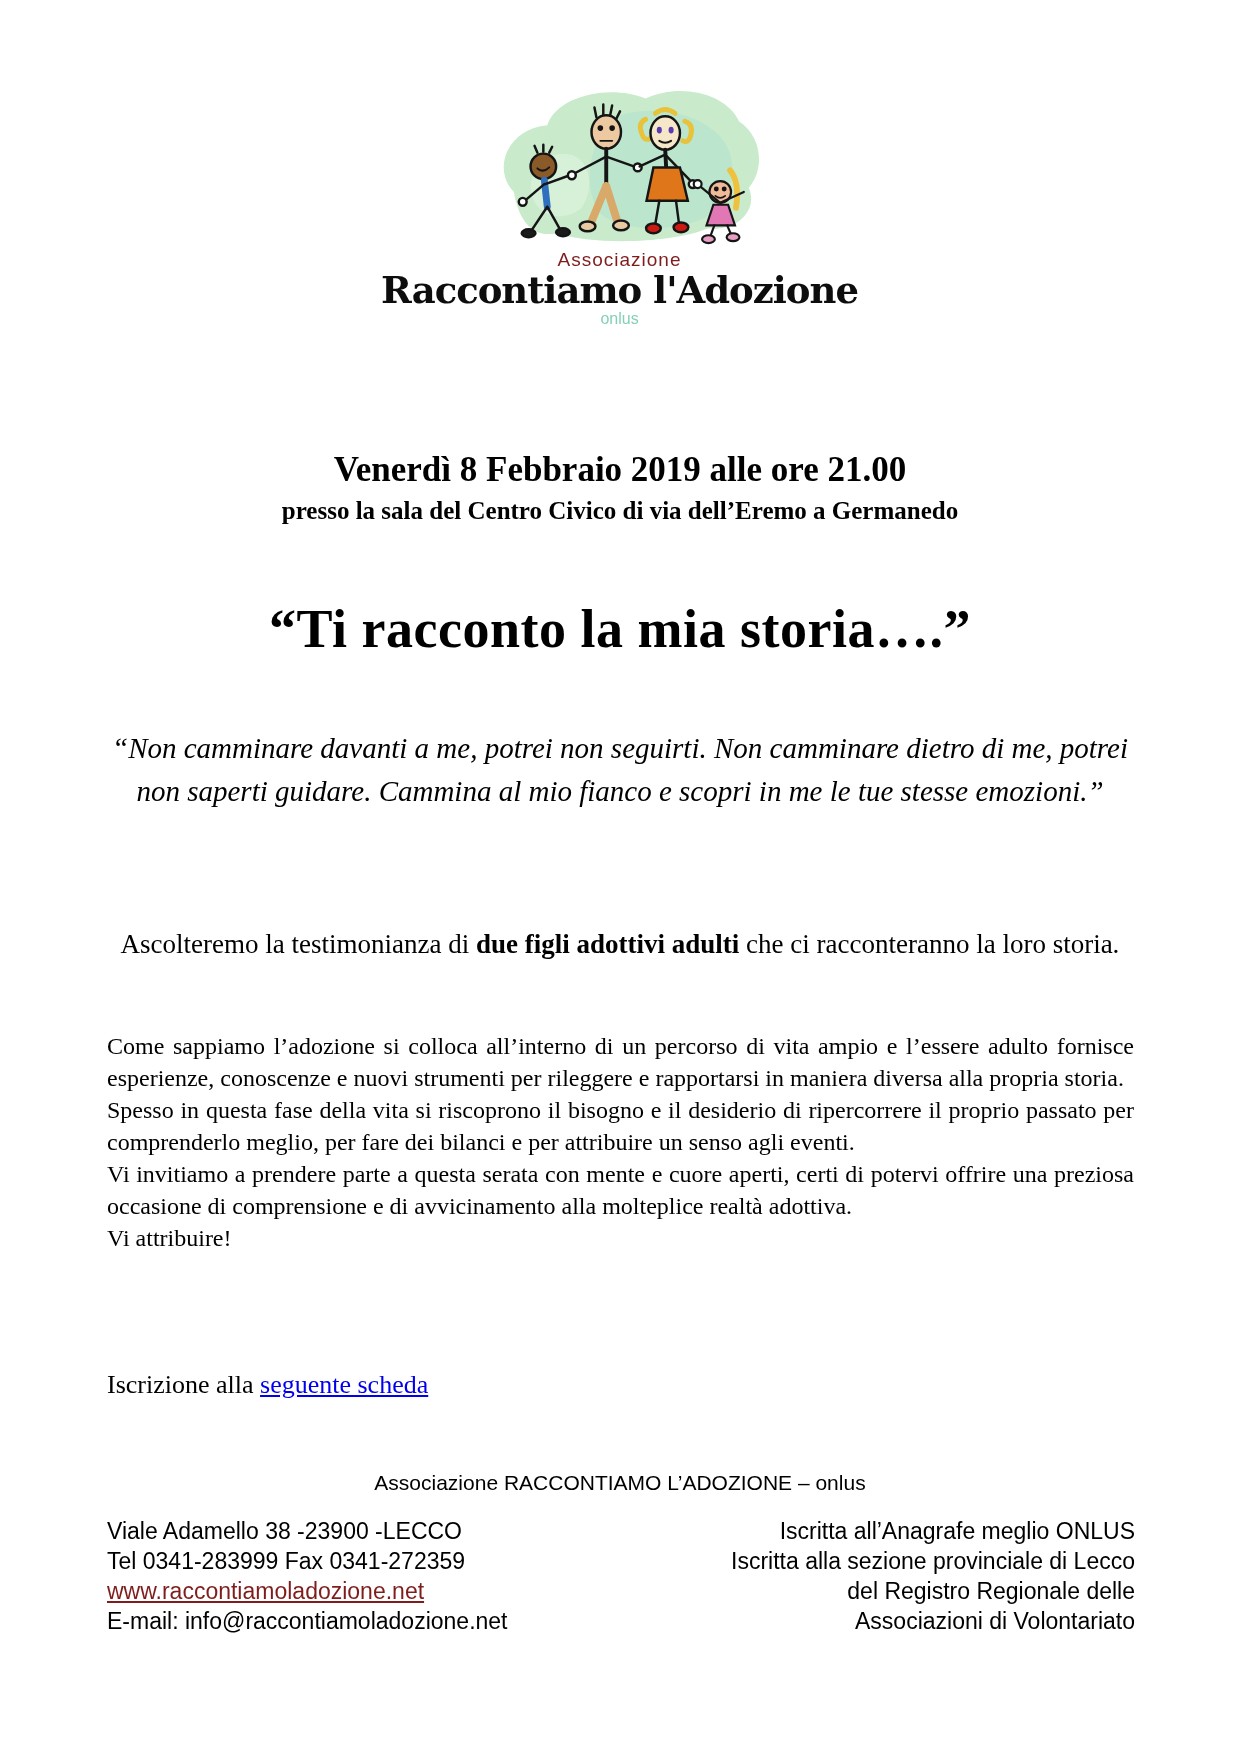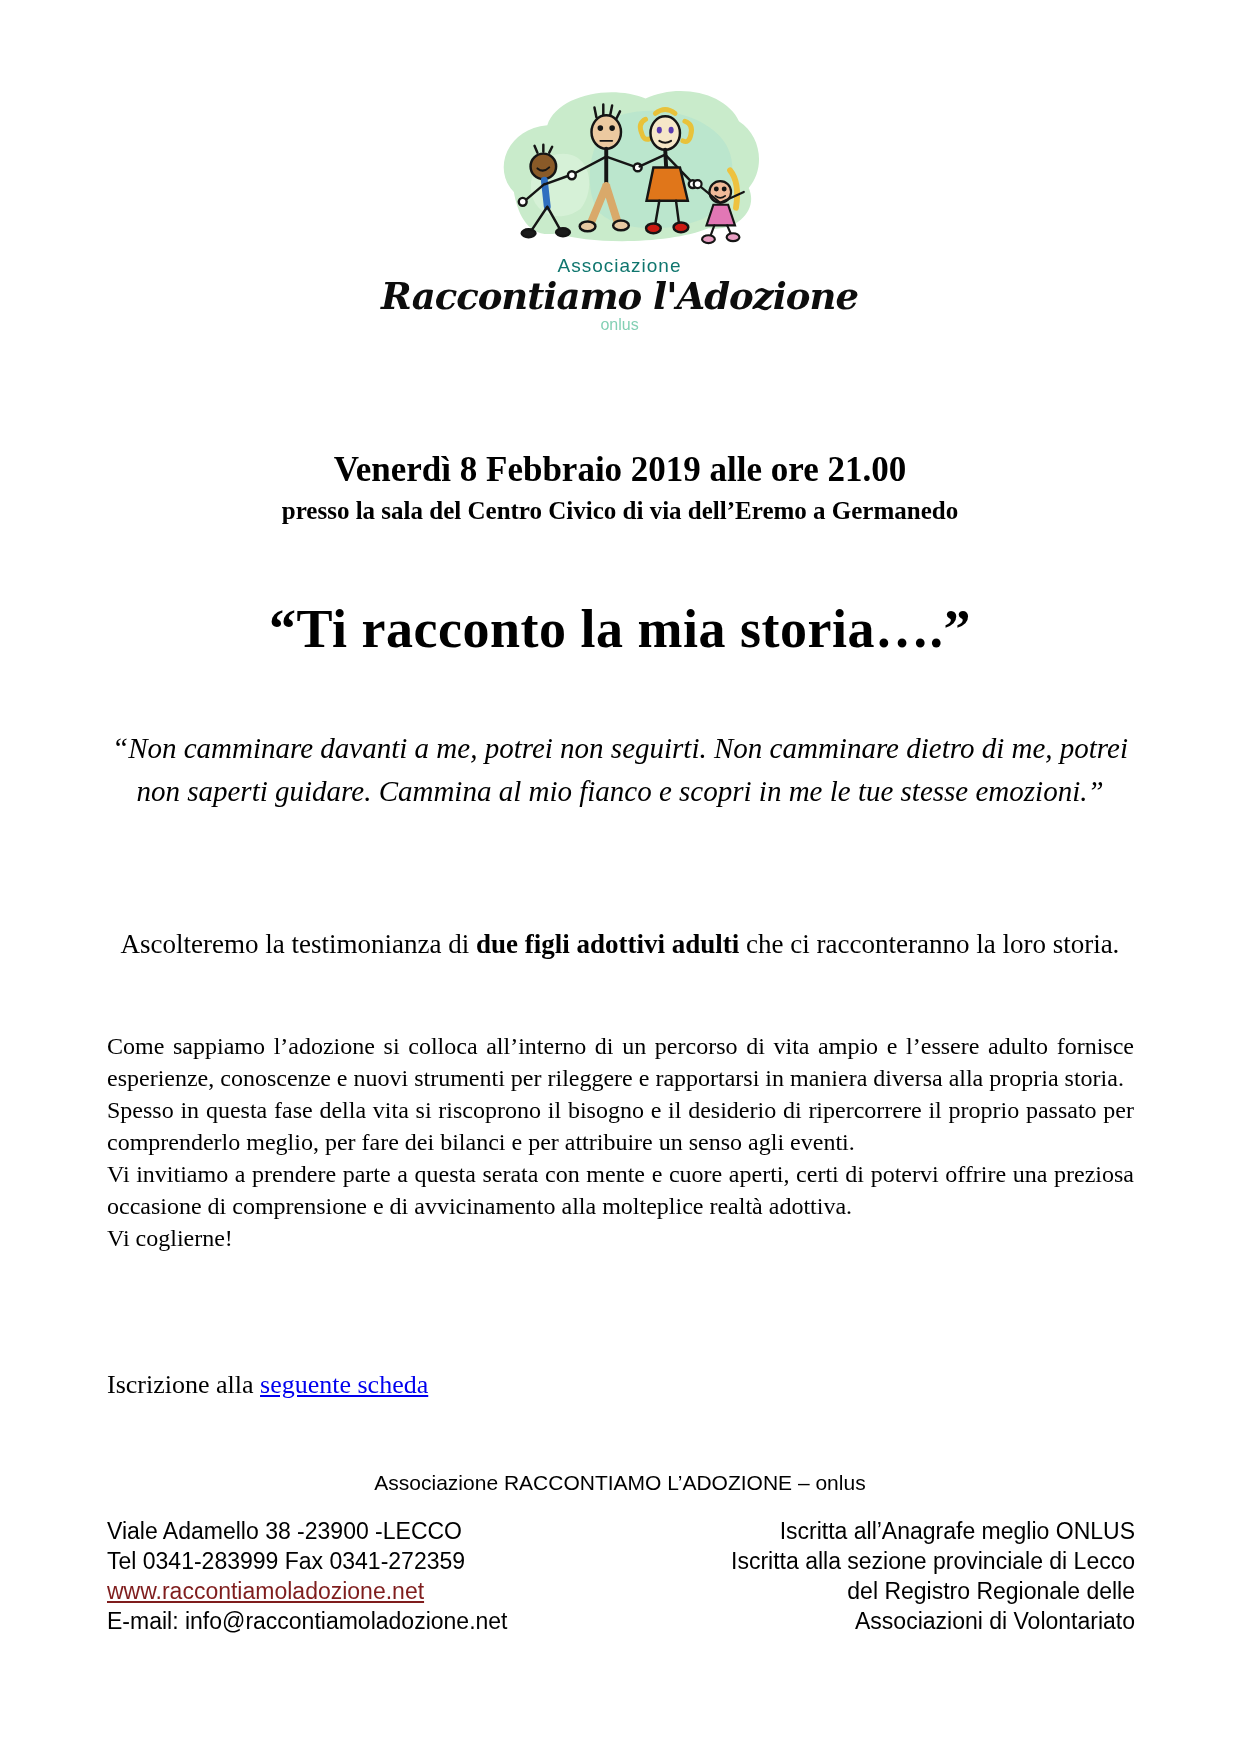--- a/index.html
+++ b/index.html
@@ -14,26 +14,26 @@
     overflow:hidden;
   }
   
   .logo-block {
     position:absolute; top:76px; left:0; right:0;
     display:flex; flex-direction:column; align-items:center;
   }
   .logo-art { width:300px; height:172px; display:block; }
   .logo-assoc {
     font-family:"Liberation Sans",sans-serif;
-    font-size:19px; color:#0f766e; letter-spacing:1px;
-    margin-top:8px; line-height:20px;text-align:right;
+    font-size:19px; color:#7f1d1d; letter-spacing:1px;
+    margin-top:2px; line-height:20px;text-align:right;
   }
   .logo-script {
     font-family:"DejaVu Serif","Liberation Serif",serif;
-    font-style:italic; font-weight:bold;
+    font-weight:bold;
     font-size:37px; line-height:40px; color:#0d0d0d;
     letter-spacing:-1px;
   }
   .logo-onlus {
     font-family:"Liberation Sans",sans-serif;
     font-size:16px; color:#83d0b4; line-height:18px;
   }
   
   .centered { position:absolute; left:107px; width:1026px; text-align:center; }
   .event-datetime { top:450px; font-size:35px; font-weight:bold; }
@@ -145,21 +145,21 @@
   <div class="centered event-venue">presso la sala del Centro Civico di via dell’Eremo a  Germanedo</div>
   <div class="centered event-quote">“Non camminare davanti a me, potrei non seguirti. Non camminare dietro di me, potrei non saperti guidare. Cammina al mio fianco e scopri in me le tue stesse emozioni.”</div>
   <div class="centered event-title">“Ti racconto la mia storia….”</div>
 
   <div class="centered intro-line"><span>Ascolteremo la testimonianza di </span><b>due figli adottivi adulti</b><span> che ci racconteranno la loro storia.</span></div>
 
   <div class="body-text">
     <p>Come sappiamo l’adozione si colloca all’interno di un percorso di vita ampio e l’essere adulto fornisce esperienze, conoscenze e nuovi strumenti per rileggere e rapportarsi in maniera diversa alla propria storia.</p>
     <p>Spesso in questa fase della vita si riscoprono il bisogno e il desiderio di ripercorrere il proprio passato per comprenderlo meglio, per fare dei bilanci e per attribuire un senso agli eventi.</p>
     <p>Vi invitiamo a prendere parte a questa serata con mente e cuore aperti, certi di potervi offrire una preziosa occasione di comprensione e di avvicinamento alla molteplice realtà adottiva.</p>
-    <p>Vi coglierne!</p>
+    <p>Vi attribuire!</p>
   </div>
 
   <div class="registration"><span>Iscrizione alla </span><a href="#">seguente scheda</a></div>
 
   <div class="footer-org">Associazione RACCONTIAMO L’ADOZIONE – onlus</div>
 
   <div class="footer-cols">
     <div class="footer-left">
       <div>Viale Adamello 38 -23900 -LECCO</div>
       <div>Tel 0341-283999 Fax 0341-272359</div>

